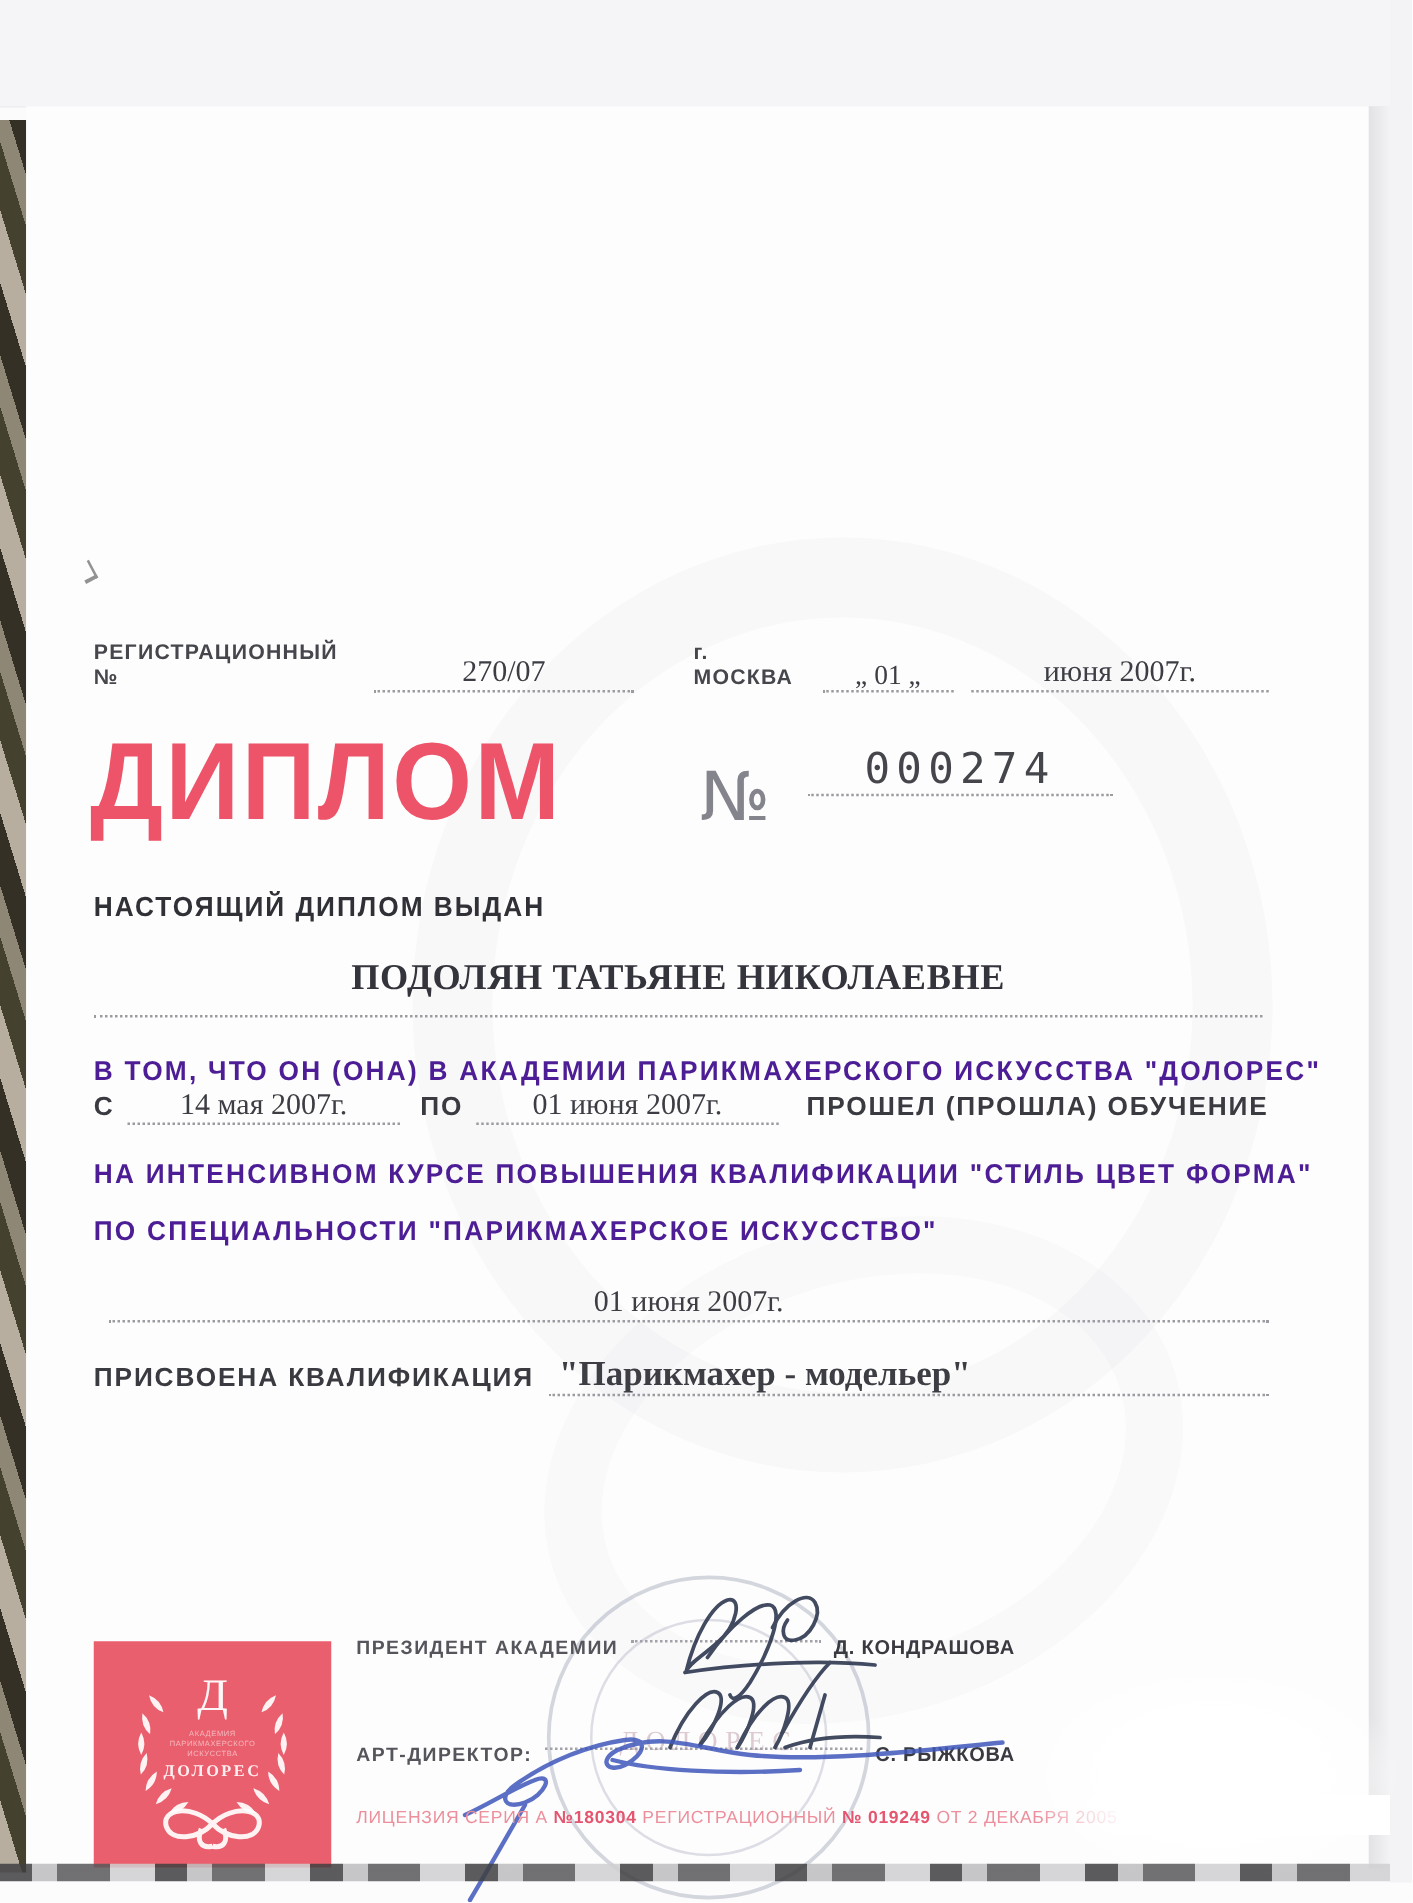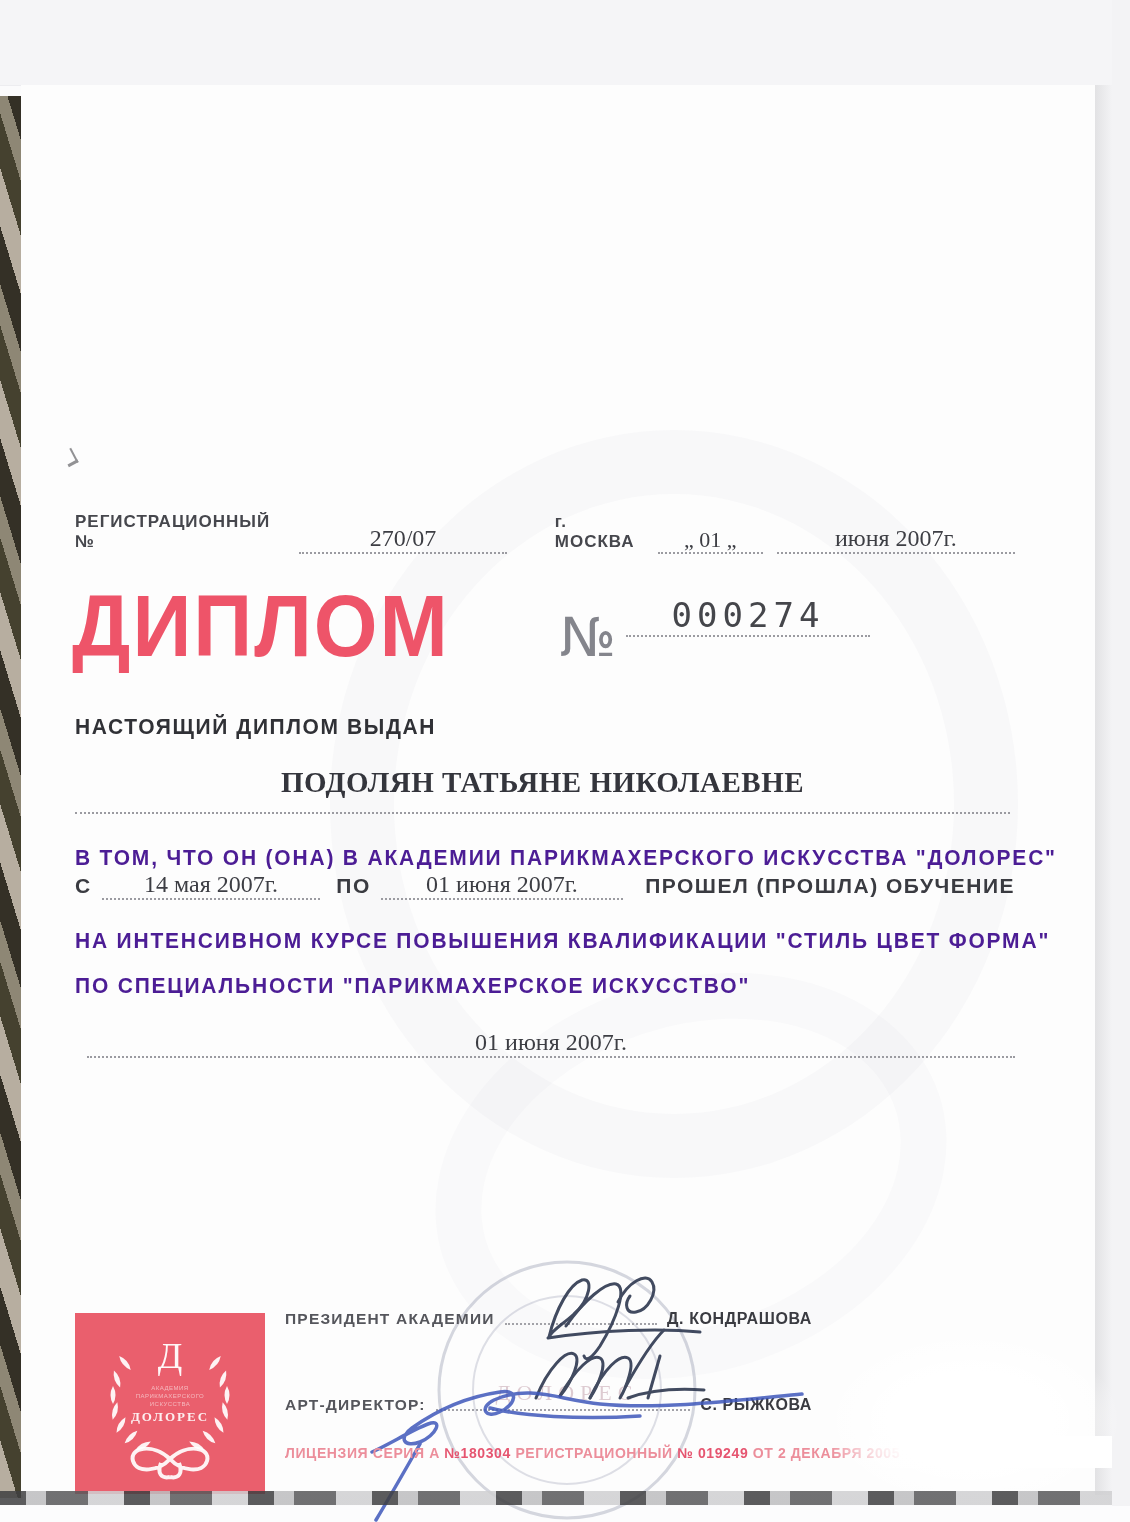--- a/index.html
+++ b/index.html
@@ -38,34 +38,34 @@
   .row{position:absolute;display:flex;align-items:flex-end;}
   .field{display:flex;flex-direction:column;align-items:center;justify-content:flex-end;
       border-bottom:2px dotted #9b9ba1;padding:0 8px 1px;}
   .field .v{font-family:"Liberation Serif",serif;font-size:24px;color:#3d3e44;white-space:nowrap;line-height:1.05;}
   .blbl{font-weight:700;color:#3a3b41;font-size:21px;letter-spacing:1.5px;padding-bottom:2px;white-space:nowrap;}
   
   .diploma-word{position:absolute;left:72px;top:576px;font-size:82px;font-weight:700;color:#ee5469;
       letter-spacing:2px;transform:scaleY(1.07);transform-origin:left top;}
   .num-sign{position:absolute;left:560px;top:606px;font-size:54px;font-weight:400;color:#84858c;
       font-family:"DejaVu Sans",sans-serif;}
-  .num-field{position:absolute;left:626px;top:598px;width:228px;}
+  .num-field{position:absolute;left:646px;top:598px;width:228px;}
   .num-field .v{font-family:"DejaVu Sans Mono",monospace;font-size:34px;letter-spacing:5px;color:#45464b;}
   .issued{position:absolute;left:75px;top:714px;font-size:21px;font-weight:700;color:#303136;letter-spacing:1.6px;transform:scaleY(1.05);transform-origin:left top;}
   .recipient{position:absolute;left:75px;top:766px;width:935px;text-align:center;
       font-family:"Liberation Serif",serif;font-weight:700;font-size:29px;color:#34353c;letter-spacing:.5px;}
   .recipient-line{position:absolute;left:75px;top:812px;width:935px;border-top:2px dotted #9b9ba1;}
   
-  .sigrow{position:absolute;left:285px;width:527px;display:flex;align-items:flex-end;}
+  .sigrow{position:absolute;left:285px;width:527px;display:flex;align-items:flex-start;}
   .sigrow .slbl{font-size:15.5px;font-weight:600;color:#55565c;letter-spacing:1.2px;white-space:nowrap;}
   .sigrow .dots{flex:1;border-bottom:2px dotted #a2a2a8;margin:0 10px 3px;height:2px;}
   .sigrow .sname{font-size:16px;font-weight:700;color:#3a3b41;letter-spacing:.6px;white-space:nowrap;}
   
   .license{position:absolute;left:285px;top:1445px;font-size:14px;letter-spacing:.6px;white-space:nowrap;}
-  .license .lp{color:#ec8e9b;font-weight:700;margin-top:39px;}
+  .license .lp{color:#ec8e9b;font-weight:400;margin-top:39px;}
   .license .ln{color:#e65570;font-weight:800;}
   .license-fade{position:absolute;left:830px;top:1436px;width:282px;height:32px;
       background:linear-gradient(90deg,rgba(255,255,255,0),#ffffff 55%);}
   
   .emblem{position:absolute;left:75px;top:1313px;width:190px;height:181px;background:#ea5f6d;}
   .emblem .eletter{position:absolute;left:0;top:22px;width:100%;text-align:center;
       font-family:"Liberation Serif",serif;font-size:36px;color:rgba(255,255,255,.95);}
   .emblem .eline{position:absolute;left:0;width:100%;text-align:center;font-size:6px;
       color:rgba(255,255,255,.55);letter-spacing:.5px;}
   .emblem .ename{position:absolute;left:0;top:96px;width:100%;text-align:center;
@@ -133,20 +133,26 @@
 
   <div class="bodyln" style="left:75px;top:928px;">НА ИНТЕНСИВНОМ КУРСЕ ПОВЫШЕНИЯ КВАЛИФИКАЦИИ "СТИЛЬ ЦВЕТ ФОРМА"</div>
   <div class="bodyln" style="left:75px;top:973px;">ПО СПЕЦИАЛЬНОСТИ "ПАРИКМАХЕРСКОЕ ИСКУССТВО"</div>
 
   <div class="row" style="left:75px;top:1030px;width:940px;">
     <span class="field" style="flex:1;margin-left:12px;">
       <span class="v">01 июня 2007г.</span>
     </span>
   </div>
 
+  <div class="row" style="left:75px;top:1085px;width:940px;">
+    <span class="blbl">ПРИСВОЕНА КВАЛИФИКАЦИЯ</span>
+    <span class="field" style="flex:1;margin-left:12px;align-items:flex-start;">
+      <span class="v" style="font-weight:700;font-size:28px;">"Парикмахер - модельер"</span>
+    </span>
+  </div>
 
   <svg class="stamp" width="285" height="285" viewBox="0 0 285 285">
     <circle cx="142" cy="142" r="128" fill="none" stroke="rgba(108,115,145,0.28)" stroke-width="3"></circle>
     <circle cx="142" cy="142" r="94" fill="none" stroke="rgba(108,115,145,0.22)" stroke-width="2"></circle>
     <text x="142" y="152" text-anchor="middle" font-family="Liberation Serif,serif" font-size="22" letter-spacing="6" fill="rgba(150,90,110,0.30)">ДОЛОРЕС</text>
   </svg>
 
   <div class="sigrow" style="top:1310px;">
     <span class="slbl">ПРЕЗИДЕНТ АКАДЕМИИ</span>
     <span class="dots"></span>

